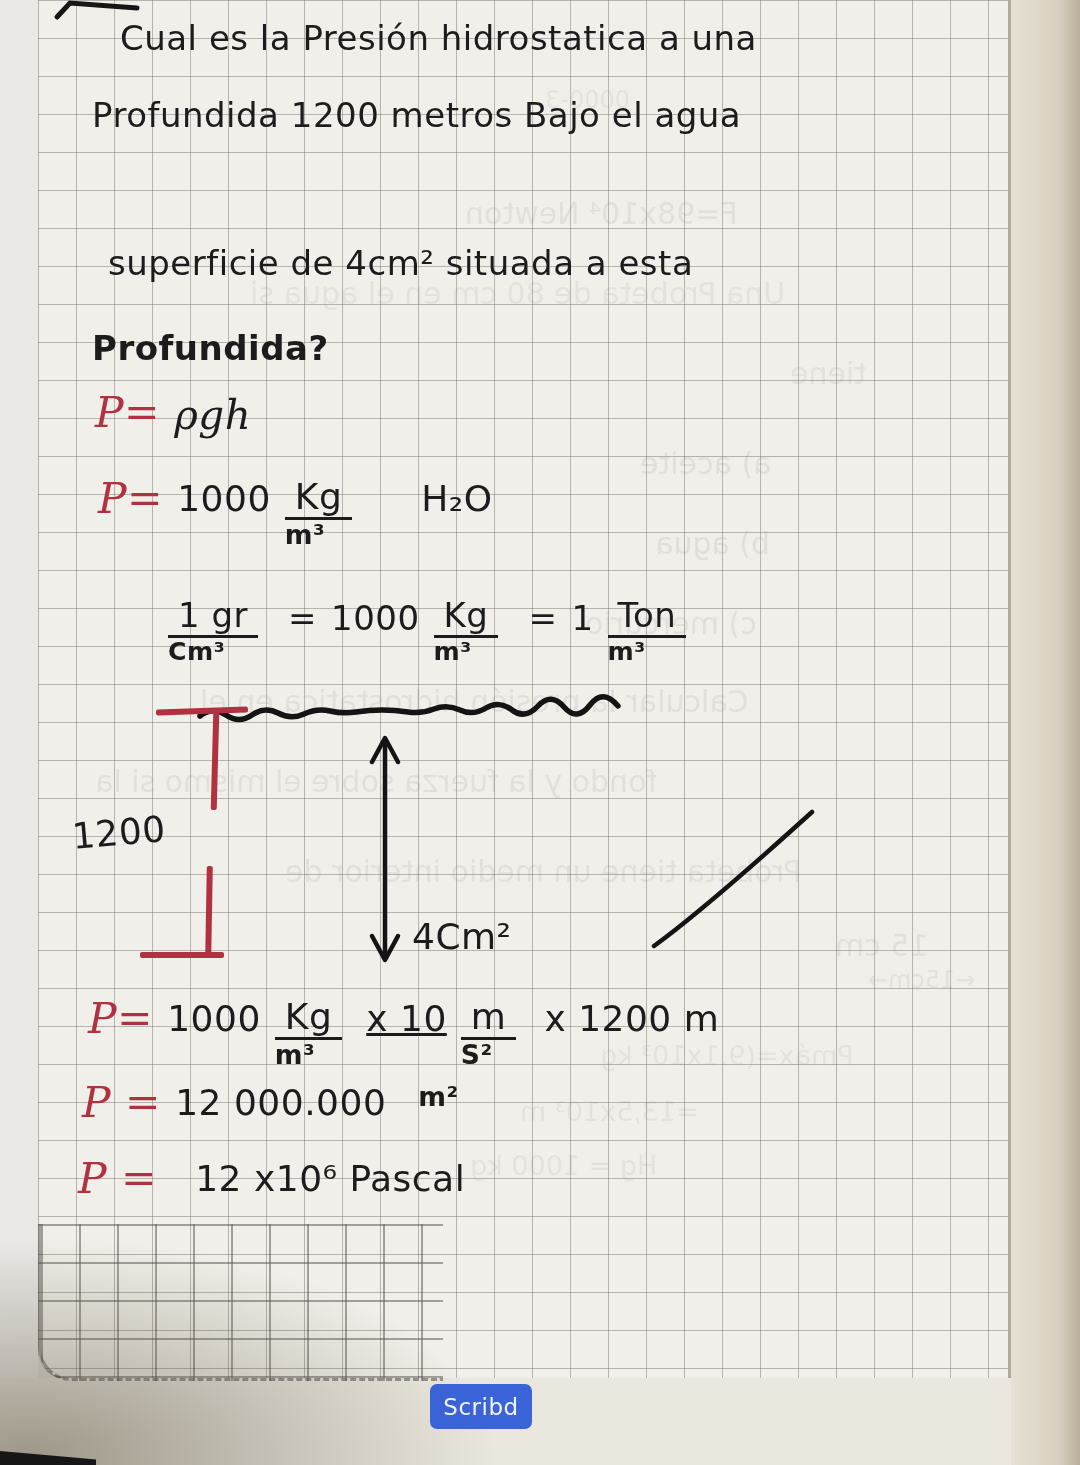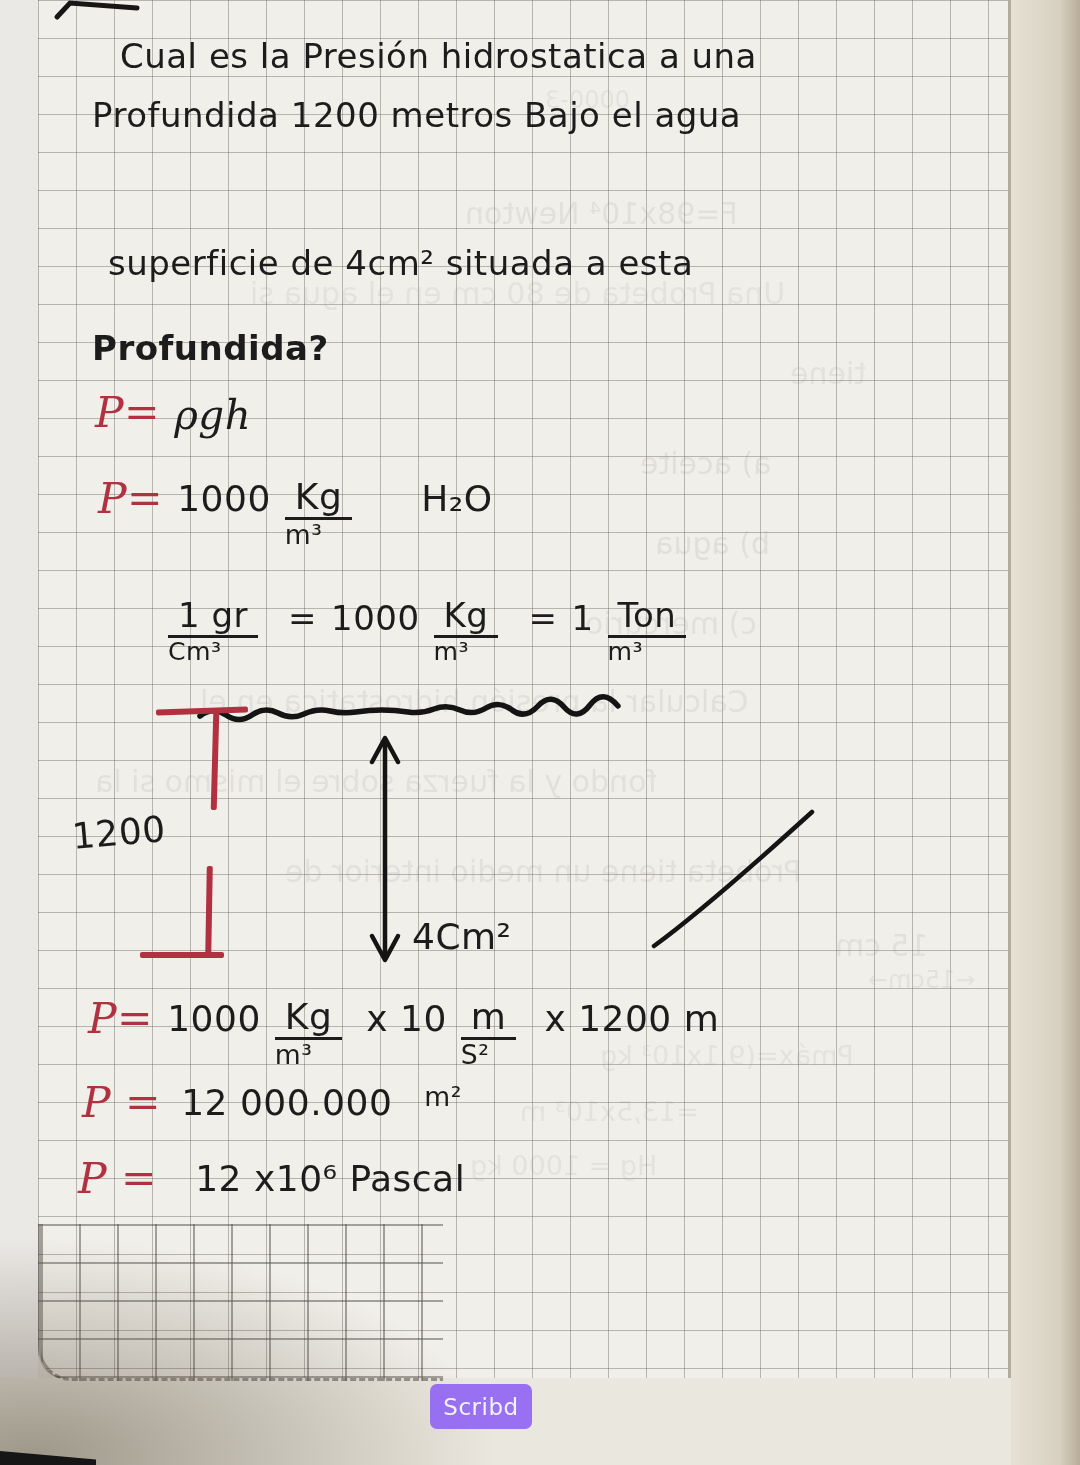--- a/index.html
+++ b/index.html
@@ -44,29 +44,29 @@
   .black-wedge{position:absolute;left:0;top:1451px;width:96px;height:14px;background:#161616;
     clip-path:polygon(0 0,100% 60%,100% 100%,0 100%);}
 
   
   .hw{position:absolute;color:var(--ink);font-size:34px;letter-spacing:.5px;white-space:nowrap;}
   .fline{display:flex;align-items:flex-start;gap:14px;font-size:36px;}
   .rp{color:var(--red);font-family:"DejaVu Serif",serif;font-style:italic;font-size:1.18em;line-height:1;}
   .rho{font-family:"DejaVu Serif",serif;font-style:italic;font-size:1.12em;}
   .frac{display:inline-flex;flex-direction:column;align-items:flex-start;line-height:1.05;}
   .frac .num{border-bottom:3px solid var(--ink);padding:0 10px 1px;}
-  .frac .den{font-size:.74em;padding-top:1px;}
+  .frac .den{font-size:.74em;padding-top:1px;font-weight:bold;}
 
   
   .ghost{position:absolute;color:#8d8994;transform:scaleX(-1);filter:blur(.6px);white-space:nowrap;}
 
   
   .dpart{position:absolute;background:var(--red);border-radius:2px;}
   .wm{
-    position:absolute;left:430px;top:1384px;width:102px;height:45px;background:#8b5cf6;
+    position:absolute;left:430px;top:1384px;width:102px;height:45px;background:#1d4ed8;
     border-radius:7px;display:flex;align-items:center;justify-content:center;
     color:#f4f6f7;font-size:23px;letter-spacing:.5px;opacity:.85;
   }
   svg{position:absolute;overflow:visible;}
 </style>
 </head>
 <body style="--red: #b23140; --ink: #1c1c1c;">
 
 <div class="sheet">
 
@@ -92,21 +92,21 @@
       <span class="ghost" style="left: 868px; top: 966px; font-size: 24px; opacity: 0.13;">←15cm→</span>
       <span class="ghost" style="left: 600px; top: 1040px; font-size: 27px; opacity: 0.12;">Pmáx=(9.1x10³ kg</span>
       <span class="ghost" style="left: 520px; top: 1096px; font-size: 27px; opacity: 0.12;">=13,5x10³ m</span>
       <span class="ghost" style="left: 470px; top: 1150px; font-size: 27px; opacity: 0.12;">Hg = 1000 kg</span>
     </div>
 
   <svg style="left:55px;top:0;" width="90" height="22" viewBox="0 0 90 22">
     <path d="M2,17 L15,3 L82,8" fill="none" stroke="#161616" stroke-width="5" stroke-linecap="round"></path>
   </svg>
 
-  <div class="hw" style="left:120px;top:36px;text-align:right;">Cual es la Presión hidrostatica a una</div>
+  <div class="hw" style="left:120px;top:18px;text-align:right;">Cual es la Presión hidrostatica a una</div>
   <div class="hw" style="left:92px;top:95px;text-align:right;">Profundida 1200 metros Bajo el agua</div>
   <div class="hw" style="left:108px;top:243px;">superficie de 4cm² situada a esta</div>
   <div class="hw" style="left:92px;top:328px;font-weight:bold;">Profundida?</div>
 
   <div class="hw fline" style="left:95px;top:392px;">
     <span class="rp">P=</span>
     <span class="rho">ρgh</span>
   </div>
 
   <div class="hw fline" style="left:98px;top:478px;">
@@ -160,31 +160,31 @@
     <path d="M6,140 Q58,102 164,6" fill="none" stroke="#141414" stroke-width="4.5" stroke-linecap="round"></path>
   </svg>
 
   <div class="hw fline" style="left:88px;top:998px;">
     <span class="rp">P=</span>
     <span>1000</span>
     <span class="frac">
       <span class="num">Kg</span>
       <span class="den">m³</span>
     </span>
-    <span style="margin-left:10px;">x 10</span>
+    <span style="margin-left:10px;text-decoration:underline;">x 10</span>
     <span class="frac">
       <span class="num">m</span>
       <span class="den">S²</span>
     </span>
     <span style="margin-left:14px;">x 1200 m</span>
   </div>
 
   <div class="hw fline" style="left:82px;top:1082px;">
     <span class="rp">P =</span>
-    <span style="margin-left:6px;">12 000.000</span>
+    <span style="margin-left:0;">12 000.000</span>
     <span class="frac" style="margin-left:18px;">
       <span class="den">m²</span>
     </span>
   </div>
 
   <div class="hw fline" style="left:78px;top:1158px;">
     <span class="rp">P =</span>
     <span style="margin-left:24px;">12 x10⁶ Pascal</span>
   </div>
 

